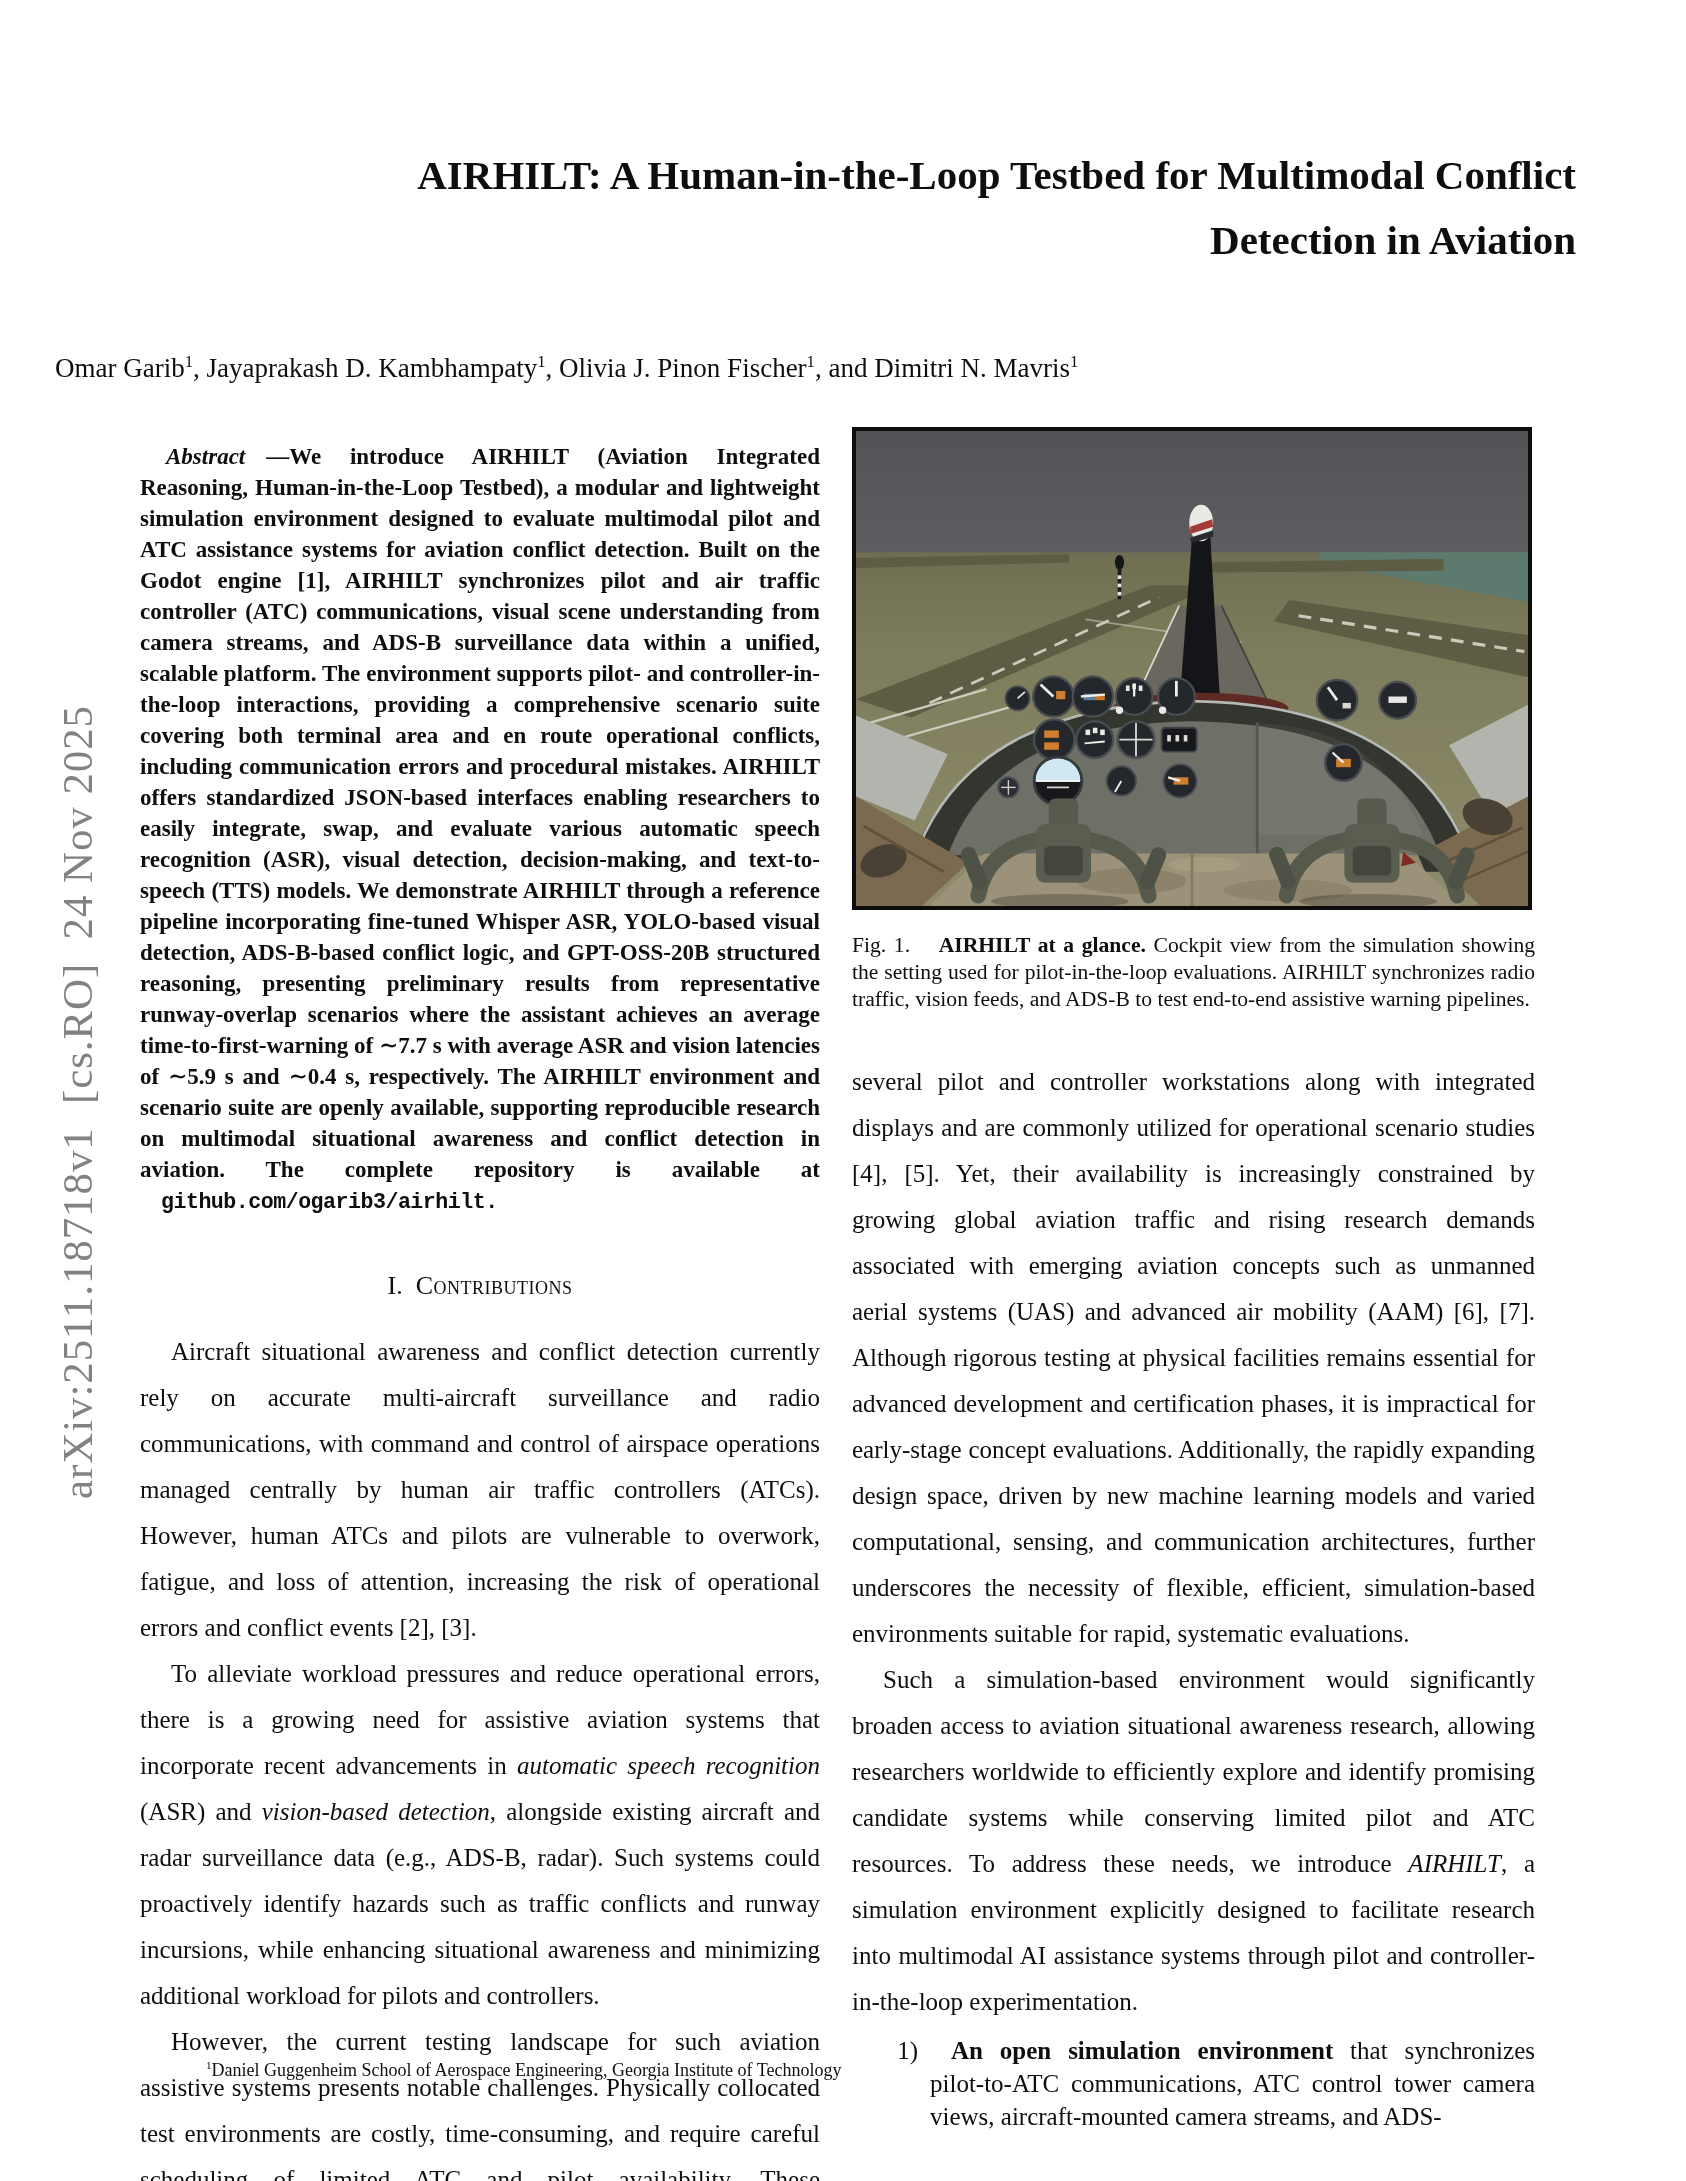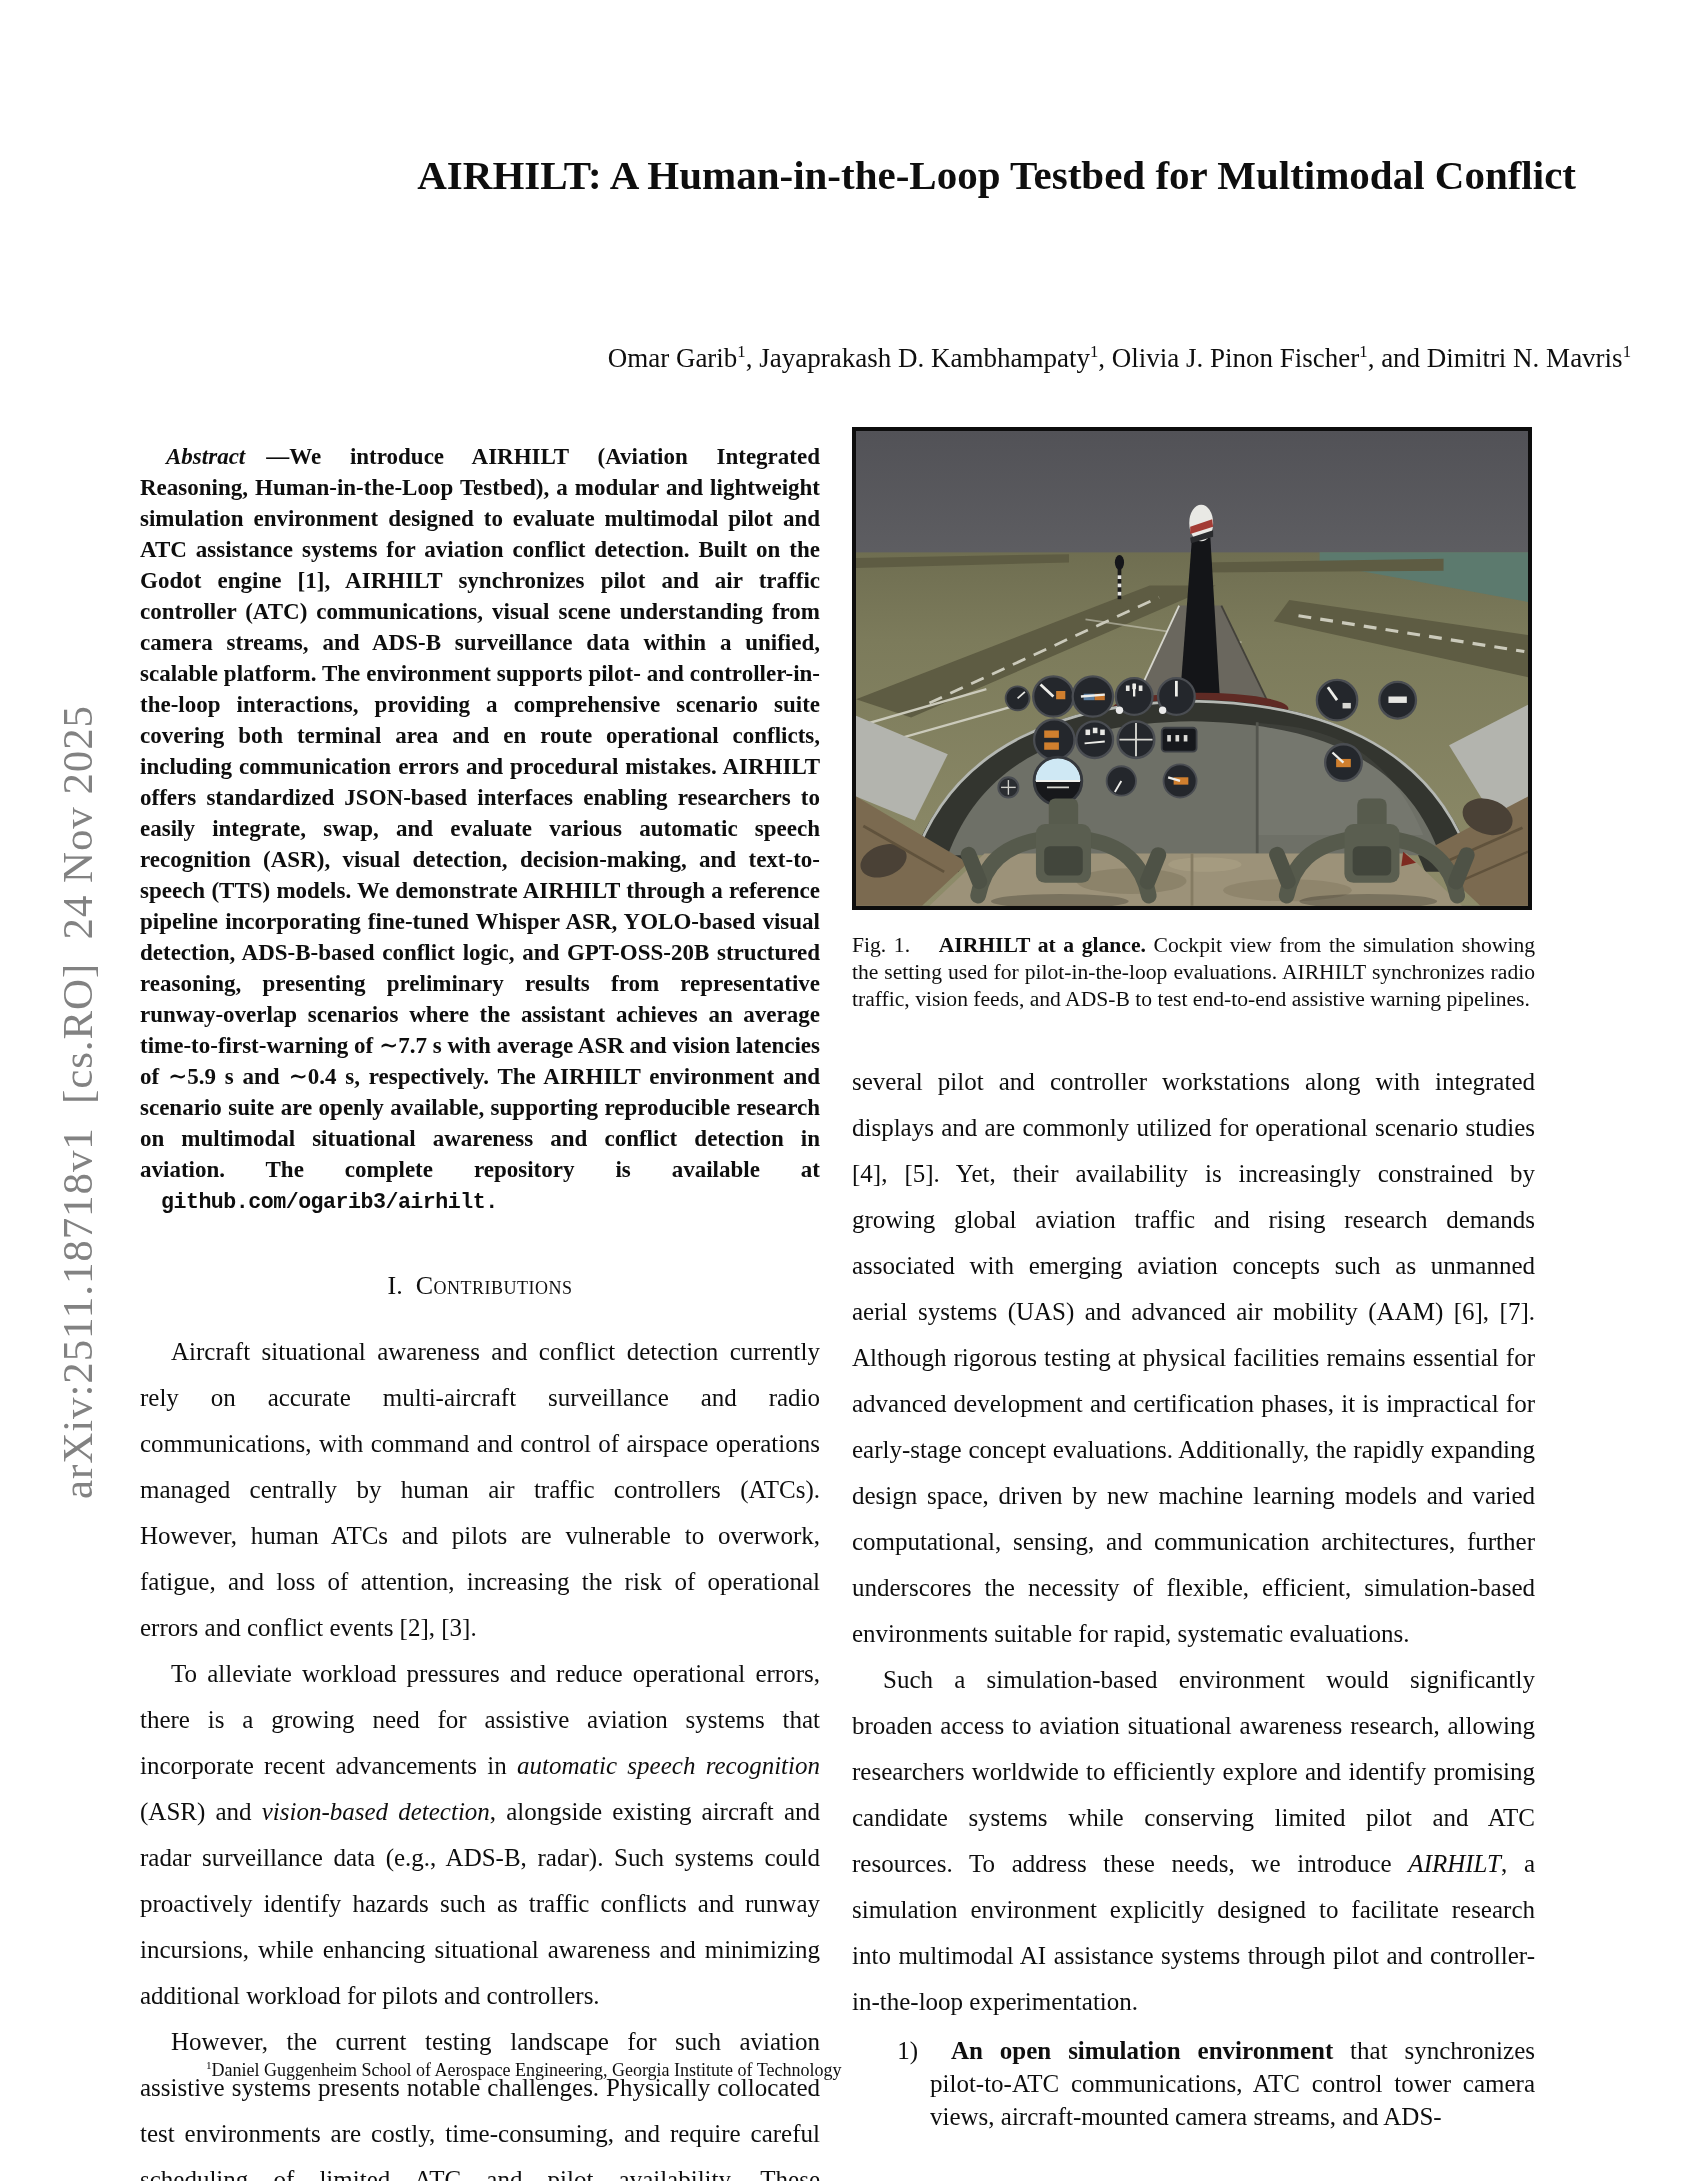--- a/index.html
+++ b/index.html
@@ -4,21 +4,21 @@
 <style>
   html,body{margin:0;padding:0;background:#ffffff;}
   #page{position:relative;width:1686px;height:2182px;background:#ffffff;overflow:hidden;
         font-family:"Liberation Serif","DejaVu Serif",serif;color:#0e0e0e;}
 
   .watermark{position:absolute;top:1102px;left:77px;transform:translate(-50%,-50%) rotate(-90deg);
              white-space:pre;font-size:43px;color:#828282;letter-spacing:0.9px;}
 
   .title-block{position:absolute;left:110px;right:110px;top:143px;text-align:right;
                font-weight:bold;font-size:41px;line-height:65px;}
-  .authors{position:absolute;left:55px;right:55px;top:343px;text-align:right;font-size:27px;}
+  .authors{position:absolute;left:55px;right:55px;top:353px;text-align:left;font-size:27px;}
 
   .col-left{position:absolute;left:140px;top:441px;width:680px;}
   .col-right{position:absolute;left:852px;top:427px;width:683px;}
 
   .abstract{font-size:23px;line-height:31px;font-weight:bold;text-align:justify;text-indent:26px;margin:0;}
 
   .section-heading{text-align:center;font-size:26px;margin:53px 0 27.5px 0;font-weight:normal;}
   .section-heading .num{margin-right:13px;}
   .smallcaps{font-variant:small-caps;letter-spacing:0.5px;}
 
@@ -45,20 +45,21 @@
 </style>
 </head>
 <body>
 
 <div id="page">
 
   <div class="watermark">arXiv:2511.18718v1  [cs.RO]  24 Nov 2025</div>
 
   <div class="title-block">
     <div>AIRHILT: A Human-in-the-Loop Testbed for Multimodal Conflict</div>
+    <div>Detection in Aviation</div>
   </div>
 
   <div class="authors"><span>Omar Garib</span><span class="r-sup">1</span><span>, Jayaprakash D. Kambhampaty</span><span class="r-sup">1</span><span>, Olivia J. Pinon Fischer</span><span class="r-sup">1</span><span>, and Dimitri N. Mavris</span><span class="r-sup">1</span></div>
 
   <div class="col-left">
     <p class="abstract"><span class="r-bi">Abstract</span><span class="r-b">—We introduce AIRHILT (Aviation Integrated Reasoning, Human-in-the-Loop Testbed), a modular and lightweight simulation environment designed to evaluate multimodal pilot and ATC assistance systems for aviation conflict detection. Built on the Godot engine [1], AIRHILT synchronizes pilot and air traffic controller (ATC) communications, visual scene understanding from camera streams, and ADS-B surveillance data within a unified, scalable platform. The environment supports pilot- and controller-in-the-loop interactions, providing a comprehensive scenario suite covering both terminal area and en route operational conflicts, including communication errors and procedural mistakes. AIRHILT offers standardized JSON-based interfaces enabling researchers to easily integrate, swap, and evaluate various automatic speech recognition (ASR), visual detection, decision-making, and text-to-speech (TTS) models. We demonstrate AIRHILT through a reference pipeline incorporating fine-tuned Whisper ASR, YOLO-based visual detection, ADS-B-based conflict logic, and GPT-OSS-20B structured reasoning, presenting preliminary results from representative runway-overlap scenarios where the assistant achieves an average time-to-first-warning of ∼7.7 s with average ASR and vision latencies of ∼5.9 s and ∼0.4 s, respectively. The AIRHILT environment and scenario suite are openly available, supporting reproducible research on multimodal situational awareness and conflict detection in aviation. The complete repository is available at </span><span class="r-code r-b">github.com/ogarib3/airhilt.</span></p>
 
     <h2 class="section-heading"><span class="num">I.</span><span class="smallcaps">Contributions</span></h2>
 
     <p class="body-par"><span>Aircraft situational awareness and conflict detection currently rely on accurate multi-aircraft surveillance and radio communications, with command and control of airspace operations managed centrally by human air traffic controllers (ATCs). However, human ATCs and pilots are vulnerable to overwork, fatigue, and loss of attention, increasing the risk of operational errors and conflict events [2], [3].</span></p>

